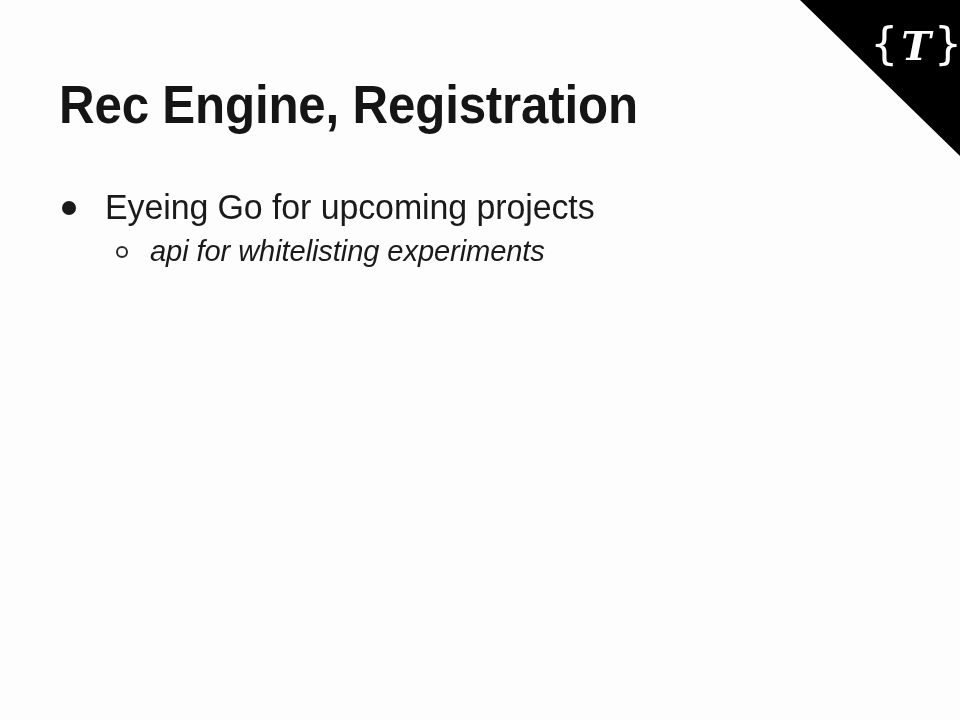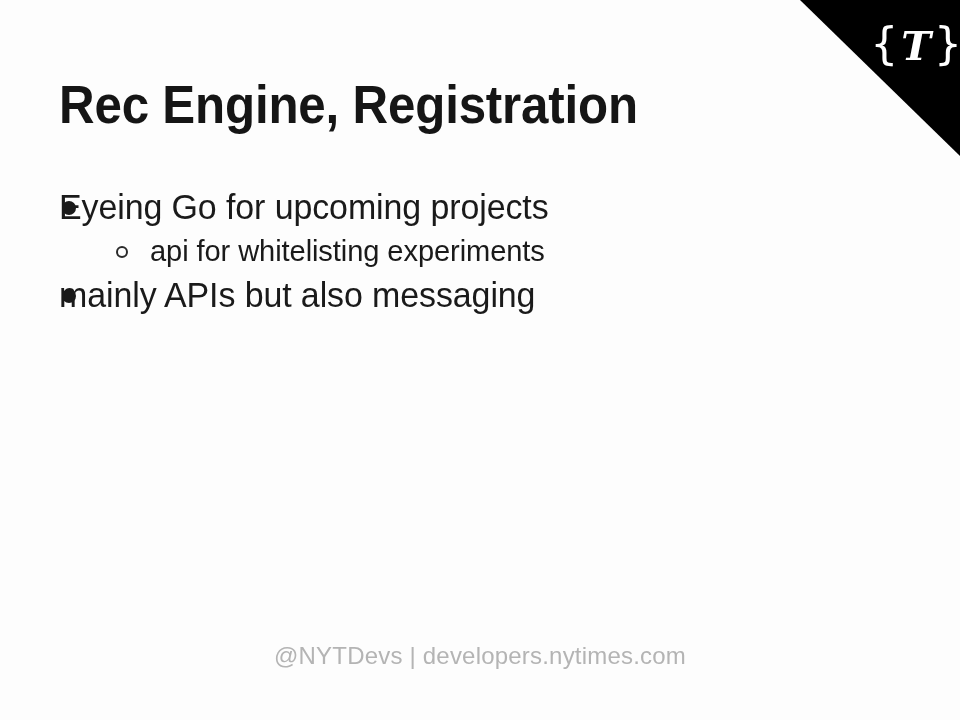--- a/index.html
+++ b/index.html
@@ -96,38 +96,39 @@
   .bullet-row {
     position: relative;
     display: block;
     color: #1a1a1a;
     white-space: nowrap;
   }
   
   .bullet-row.level-1 {
     font-size: 35px;
     line-height: 50px;
-    padding-left: 59px;
+    padding-left: 105px;
     letter-spacing: -0.1px;
   }
   .bullet-row.level-1 .marker {
     position: absolute;
     left: 62px;
     top: 19px;
     width: 14px;
     height: 14px;
     border-radius: 50%;
     background: #1a1a1a;
   }
   
   .bullet-row.level-2 {
     font-size: 30px;
     line-height: 37.5px;
     padding-left: 150px;
     letter-spacing: -0.1px;
+    font-style: italic;
   }
   .bullet-row.level-2 .marker {
     position: absolute;
     left: 116px;
     top: 14px;
     width: 8px;
     height: 8px;
     border-radius: 50%;
     background: transparent;
     border: 2px solid #2a2a2a;
@@ -169,21 +170,16 @@
 
   <ul id="body-list">
     <li class="bullet-row level-1">
       <span class="marker"></span>
       <span class="bullet-text">Eyeing Go for upcoming projects</span>
     </li>
     <li class="bullet-row level-2">
       <span class="marker"></span>
       <span class="bullet-text">api for whitelisting experiments</span>
     </li>
-    <li class="bullet-row level-1">
-      <span class="marker"></span>
-      <span class="bullet-text">mainly APIs but also messaging</span>
-    </li>
   </ul>
 
-  <div id="slide-footer">@NYTDevs | developers.nytimes.com</div>
 
 </div>
 
 </body></html>

